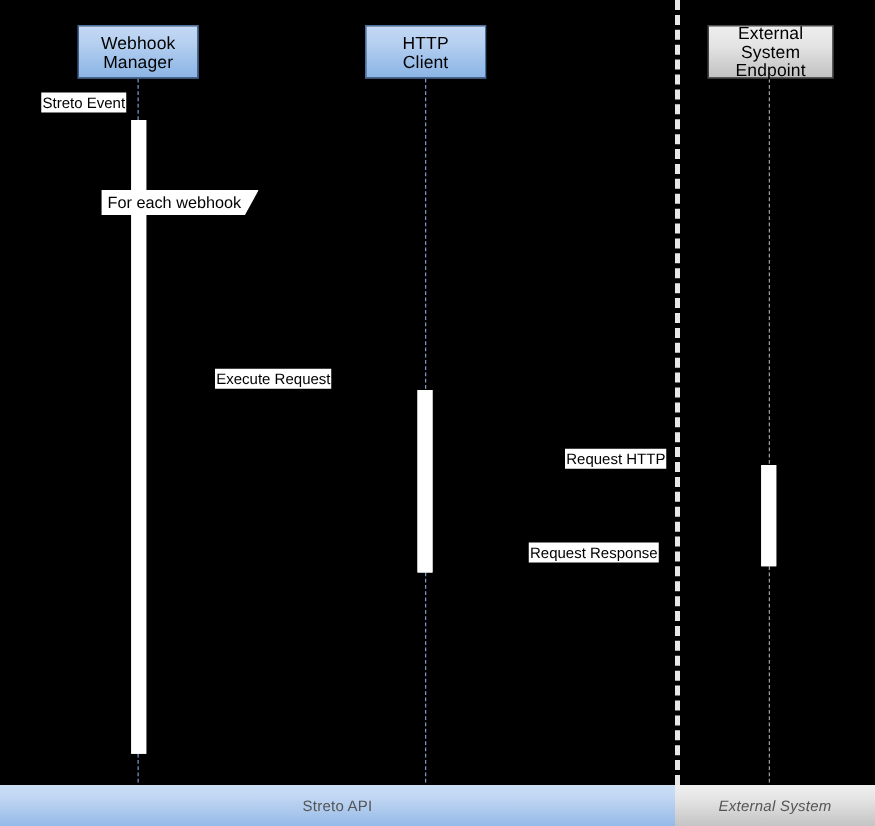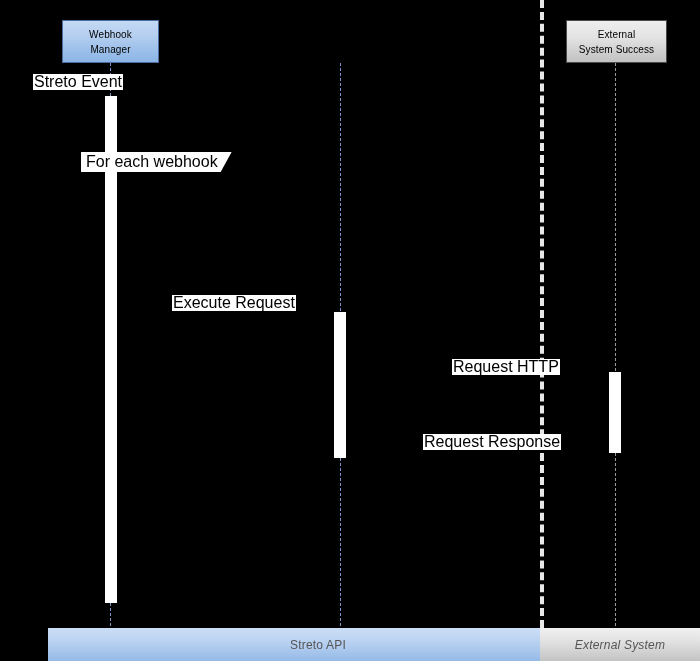--- a/index.html
+++ b/index.html
@@ -19,21 +19,21 @@
   }
 
   
   .participant-box {
     position: absolute;
     box-sizing: border-box;
     display: flex;
     align-items: center;
     justify-content: center;
     text-align: center;
-    font-size: 10px;
+    font-size: 14px;
     line-height: 15px;
     color: #000000;
     letter-spacing: 0.1px;
   }
   .participant-box.blue {
     background: linear-gradient(to bottom, #c3d9f4 0%, #b5cff0 35%, #9dc0ea 70%, #8cb5e6 100%);
     border: 1px solid #4a6f9e;
     box-shadow: 0 0 0 0 rgba(0,0,0,0);
   }
   .participant-box.gray {
@@ -61,33 +61,33 @@
     background: #ffffff;
     border: 1px solid #ffffff;
     box-sizing: border-box;
   }
 
   
   .msg-label {
     position: absolute;
     background: #ffffff;
     color: #000000;
-    font-size: 16px;
+    font-size: 12px;
     line-height: 16px;
     padding: 0 1px;
     white-space: nowrap;
     box-sizing: border-box;
   }
 
   
   .fragment-label {
     position: absolute;
     background: #ffffff;
     color: #000000;
-    font-size: 16px;
+    font-size: 13px;
     line-height: 16px;
     white-space: nowrap;
     box-sizing: border-box;
     padding: 2px 14px 2px 5px;
     clip-path: polygon(0 0, 100% 0, calc(100% - 11px) 100%, 0 100%);
   }
 
   
   .domain-divider {
     position: absolute;
@@ -125,32 +125,36 @@
   <div class="lifeline gray" id="lifeline-2" style="left: 615px; top: 63px; height: 563px; border-left-color: rgb(154, 154, 154);"></div>
 
   <div class="activation" id="activation-0" style="left: 105px; top: 96px; width: 12px; height: 507px;"></div>
   <div class="activation" id="activation-1" style="left: 334px; top: 312px; width: 12px; height: 146px;"></div>
   <div class="activation" id="activation-2" style="left: 609px; top: 372px; width: 12px; height: 81px;"></div>
 
   <div class="participant-box blue" id="participant-0" style="left: 62px; top: 20px; width: 97px; height: 43px;">
     <span class="participant-label">Webhook
 Manager</span>
   </div>
+  <div class="participant-box blue" id="participant-1" style="left: 292px; top: 20px; width: 97px; height: 43px;">
+    <span class="participant-label">HTTP
+Client</span>
+  </div>
   <div class="participant-box gray" id="participant-2" style="left: 566px; top: 20px; width: 101px; height: 43px;">
     <span class="participant-label">External
-System Success</span>
+System Endpoint</span>
   </div>
 
   <div class="msg-label" id="message-0" style="left: 33px; top: 74px;">Streto Event</div>
   <div class="msg-label" id="message-1" style="left: 172px; top: 295px;">Execute Request</div>
   <div class="msg-label" id="message-2" style="left: 452px; top: 359px;">Request HTTP</div>
   <div class="msg-label" id="message-3" style="left: 423px; top: 434px;">Request Response</div>
 
   <div class="fragment-label" id="fragment-0" style="left: 81px; top: 152px;">For each webhook</div>
 
-  <div class="group-bar blue" id="groupbar-0" style="left: 0px; top: 628px; width: 540px; height: 33px; margin-left: 48px;">
+  <div class="group-bar blue" id="groupbar-0" style="left: 0px; top: 628px; width: 540px; height: 33px;">
     <span>Streto API</span>
   </div>
   <div class="group-bar gray" id="groupbar-1" style="left: 540px; top: 628px; width: 160px; height: 33px; font-style: italic;">
     <span>External System</span>
   </div>
 
 </div>
 
 </body></html>

